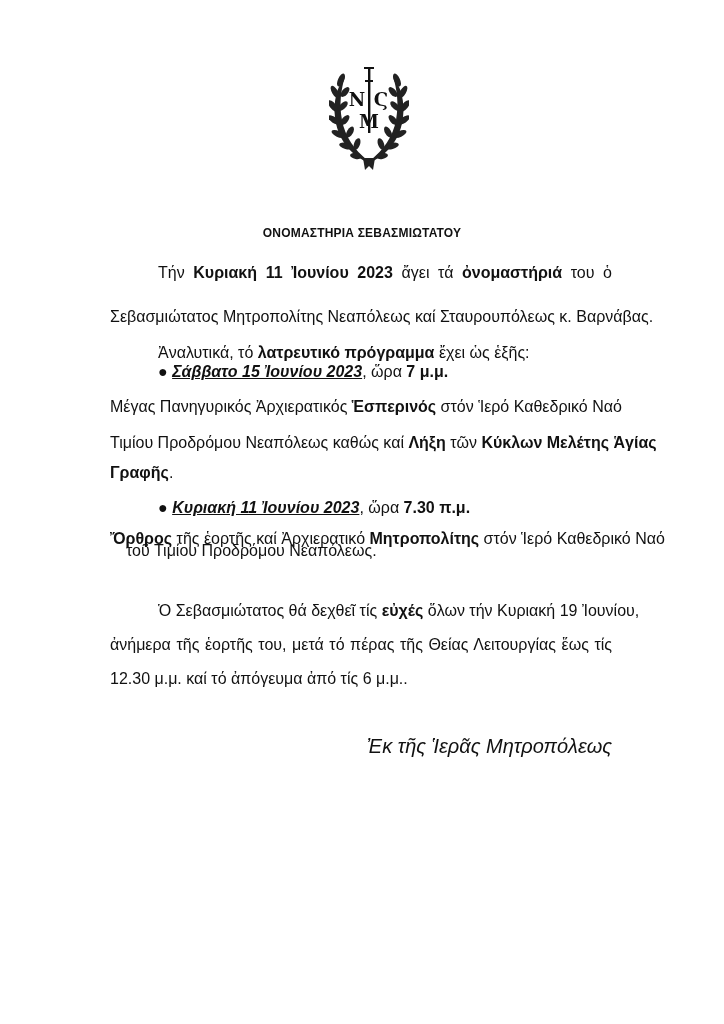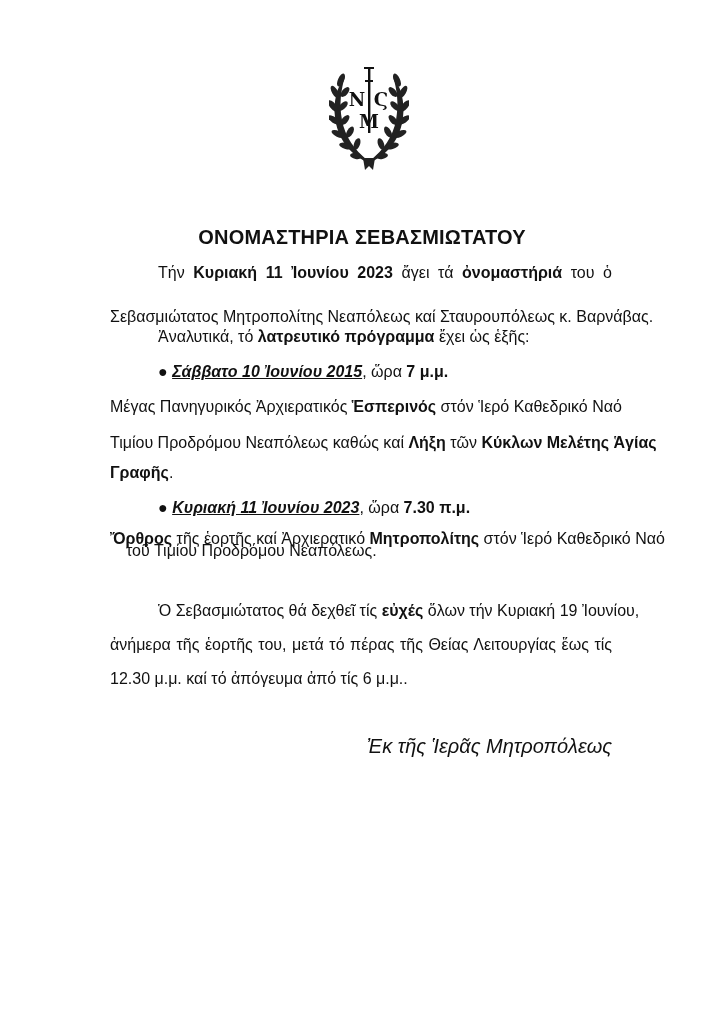--- a/index.html
+++ b/index.html
@@ -7,21 +7,21 @@
       width: 724px; height: 1024px; position: relative; overflow: hidden;
       font-family: "Liberation Sans", "DejaVu Sans", sans-serif;
       color: #111111;
     }
     .emblem {
       position: absolute; left: 329px; top: 62px; width: 80px; height: 110px;
     }
     .emblem svg { width: 100%; height: 100%; display: block; }
     .title {
       position: absolute; left: 0; width: 724px; top: 226px;
-      text-align: center; font-weight: bold; font-size: 20px; letter-spacing: 0.2px;
+      text-align: center; font-weight: bold; font-size: 12px; letter-spacing: 0.2px;
     }
     .line {
       position: absolute; left: 110px; width: 502px;
       font-size: 16px; line-height: 18px; white-space: nowrap;
     }
     .just { text-align: justify; text-align-last: justify; }
     .indent { left: 158px; width: 454px; }
     .b { font-weight: bold; }
     .bui { font-weight: bold; font-style: italic; text-decoration: underline; }
     .signature {
@@ -77,23 +77,23 @@
     <text x="52" y="44" font-family="DejaVu Serif, serif" font-weight="bold" font-size="18" text-anchor="middle" fill="#111">Ϛ</text>
     <text x="40" y="66" font-family="DejaVu Serif, serif" font-weight="bold" font-size="18" text-anchor="middle" fill="#111">Μ</text>
   </svg>
 </div>
 
 <div class="title">ΟΝΟΜΑΣΤΗΡΙΑ ΣΕΒΑΣΜΙΩΤΑΤΟΥ</div>
 
 <div class="line indent just" style="top:264px;"><span>Τήν </span><span class="b">Κυριακή 11 Ἰουνίου 2023</span><span> ἄγει τά </span><span class="b">ὀνομαστήριά</span><span> του ὁ</span></div>
 <div class="line" style="top:308px;">Σεβασμιώτατος Μητροπολίτης Νεαπόλεως καί Σταυρουπόλεως κ. Βαρνάβας.</div>
 
-<div class="line indent" style="top:328px;"><span>Ἀναλυτικά, τό </span><span class="b">λατρευτικό πρόγραμμα</span><span> ἔχει ὡς ἑξῆς:</span></div>
+<div class="line indent" style="top:344px;"><span>Ἀναλυτικά, τό </span><span class="b">λατρευτικό πρόγραμμα</span><span> ἔχει ὡς ἑξῆς:</span></div>
 
-<div class="line indent" style="top:363px;"><span>●</span> <span class="bui">Σάββατο 10 Ἰουνίου 2015</span><span>, ὥρα </span><span class="b">7 μ.μ.</span></div>
+<div class="line indent" style="top:363px;"><span>●</span> <span class="bui">Σάββατο 15 Ἰουνίου 2023</span><span>, ὥρα </span><span class="b">7 μ.μ.</span></div>
 <div class="line just" style="top:398px;"><span>Μέγας Πανηγυρικός Ἀρχιερατικός </span><span class="b">Ἑσπερινός</span><span> στόν Ἱερό Καθεδρικό Ναό</span></div>
 <div class="line just" style="top:434px;"><span>Τιμίου Προδρόμου Νεαπόλεως καθώς καί </span><span class="b">Λήξη</span><span> τῶν </span><span class="b">Κύκλων Μελέτης Ἁγίας</span></div>
 <div class="line" style="top:464px;"><span class="b">Γραφῆς</span><span>.</span></div>
 
 <div class="line indent" style="top:499px;"><span>●</span> <span class="bui">Κυριακή 11 Ἰουνίου 2023</span><span>, ὥρα </span><span class="b">7.30 π.μ.</span></div>
 <div class="line just" style="top:530px;"><span class="b">Ὄρθρος</span><span> τῆς ἑορτῆς καί Ἀρχιερατικό </span><span class="b">Μητροπολίτης</span><span> στόν Ἱερό Καθεδρικό Ναό</span></div>
 <div class="line" style="top:542px;margin-left:16px;">τοῦ Τιμίου Προδρόμου Νεαπόλεως.</div>
 
 <div class="line indent just" style="top:602px;"><span>Ὁ Σεβασμιώτατος θά δεχθεῖ τίς </span><span class="b">εὐχές</span><span> ὅλων τήν Κυριακή 19 Ἰουνίου,</span></div>
 <div class="line just" style="top:636px;">ἀνήμερα τῆς ἑορτῆς του, μετά τό πέρας τῆς Θείας Λειτουργίας ἕως τίς</div>

